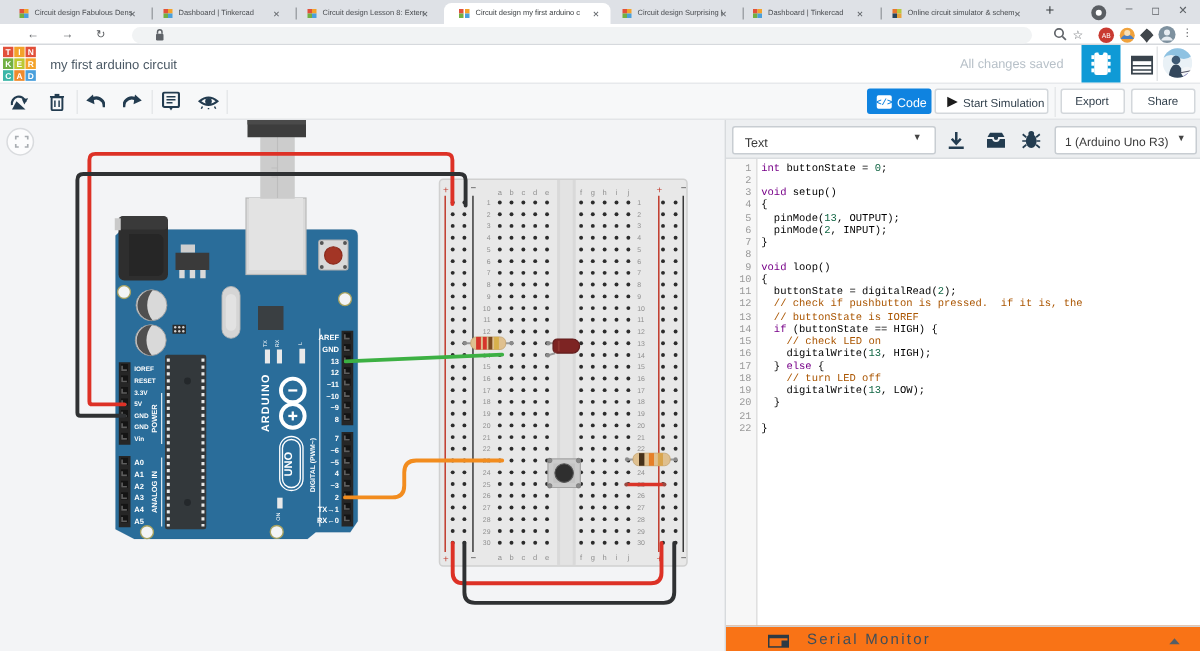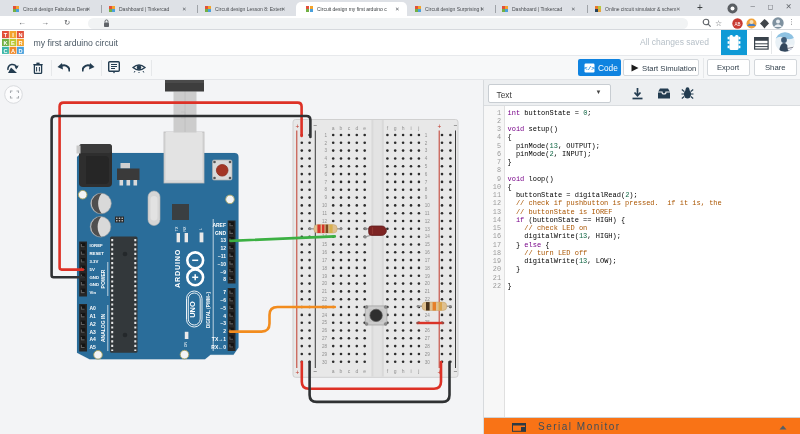--- a/index.html
+++ b/index.html
@@ -990,37 +990,41 @@
         <path d="M83 269.6 H61.6 Q59.6 269.6 59.6 267.6 V106.6 Q59.6 102.6 63.6 102.6 H297.6 Q301.6 102.6 301.6 106.6 V136" fill="none" stroke="#dd3126" stroke-width="2.6" stroke-linecap="round"></path>
         <path d="M83 277.2 H53.6 Q51.6 277.2 51.6 275.2 V120 Q51.6 116 55.6 116 H306.4 Q310.4 116 310.4 120 V137" fill="none" stroke="#2f3133" stroke-width="2.6" stroke-linecap="round"></path>
         <path d="M230.5 240.9 L334.8 236.4" fill="none" stroke="#3cb043" stroke-width="2.6" stroke-linecap="round"></path>
         <path d="M230 331.6 H261.5 Q269.5 331.6 269.5 323.6 V315 Q269.5 307 277.5 307 H334.8" fill="none" stroke="#f28c1e" stroke-width="2.6" stroke-linecap="round"></path>
         <path d="M301.8 362 V381.8 Q301.8 388.8 308.8 388.8 H434 Q441 388.8 441 381.8 V362" fill="none" stroke="#dd3126" stroke-width="2.6" stroke-linecap="round"></path>
         <path d="M309.6 362 V394.9 Q309.6 401.9 316.6 401.9 H442.5 Q449.5 401.9 449.5 394.9 V362" fill="none" stroke="#2f3133" stroke-width="2.6" stroke-linecap="round"></path>
       </svg>
     </div>
     <div id="panel">
       <div id="codetools">
-        <div class="sel" style="left:3.5px;width:123px">
+        <div class="sel" style="left:3.5px;width:136px">
           <span style="position:absolute;left:8px;top:4.5px">Text</span>
           <span style="position:absolute;right:8px;top:4px;font-size:6px;color:#444">▼</span>
         </div>
         <svg class="abs" style="left:147px;top:6.5px" width="13" height="13">
           <path d="M6.5 1 V8 M3.5 5.5 L6.5 8.8 L9.5 5.5" fill="none" stroke="#233c50" stroke-width="1.7"></path>
           <line x1="1.5" y1="11.5" x2="11.5" y2="11.5" stroke="#233c50" stroke-width="1.7"></line>
         </svg>
         <svg class="abs" style="left:173px;top:6.5px" width="14" height="13">
           <path d="M1 5 L3 1.5 H11 L13 5 V11.5 H1 Z" fill="#233c50"></path>
           <path d="M1 5 H5 Q5 7 7 7 Q9 7 9 5 H13" fill="none" stroke="#edeff1" stroke-width="1.2"></path>
         </svg>
         <svg class="abs" style="left:197px;top:5.5px" width="13" height="14">
           <ellipse cx="6.5" cy="8" rx="3.6" ry="4.6" fill="#233c50"></ellipse>
           <circle cx="6.5" cy="3.2" r="1.9" fill="#233c50"></circle>
           <path d="M3.2 5.5 L0.8 3.5 M3 8 H0.5 M3.2 10.5 L0.8 12.5 M9.8 5.5 L12.2 3.5 M10 8 H12.5 M9.8 10.5 L12.2 12.5" stroke="#233c50" stroke-width="1.1"></path>
         </svg>
+        <div class="sel" style="left:219px;width:94.5px;font-size:8px">
+          <span style="position:absolute;left:6px;top:5px">1 (Arduino Uno R3)</span>
+          <span style="position:absolute;right:6px;top:4.5px;font-size:6px;color:#444">▼</span>
+        </div>
       </div>
       <div id="gutter"></div>
       <div id="lnos">1<br>2<br>3<br>4<br>5<br>6<br>7<br>8<br>9<br>10<br>11<br>12<br>13<br>14<br>15<br>16<br>17<br>18<br>19<br>20<br>21<br>22</div>
       <div id="code"><span class="k">int</span> buttonState = <span class="n">0</span>;
 
 <span class="k">void</span> setup()
 {
   pinMode(<span class="n">13</span>, OUTPUT);
   pinMode(<span class="n">2</span>, INPUT);
 }

